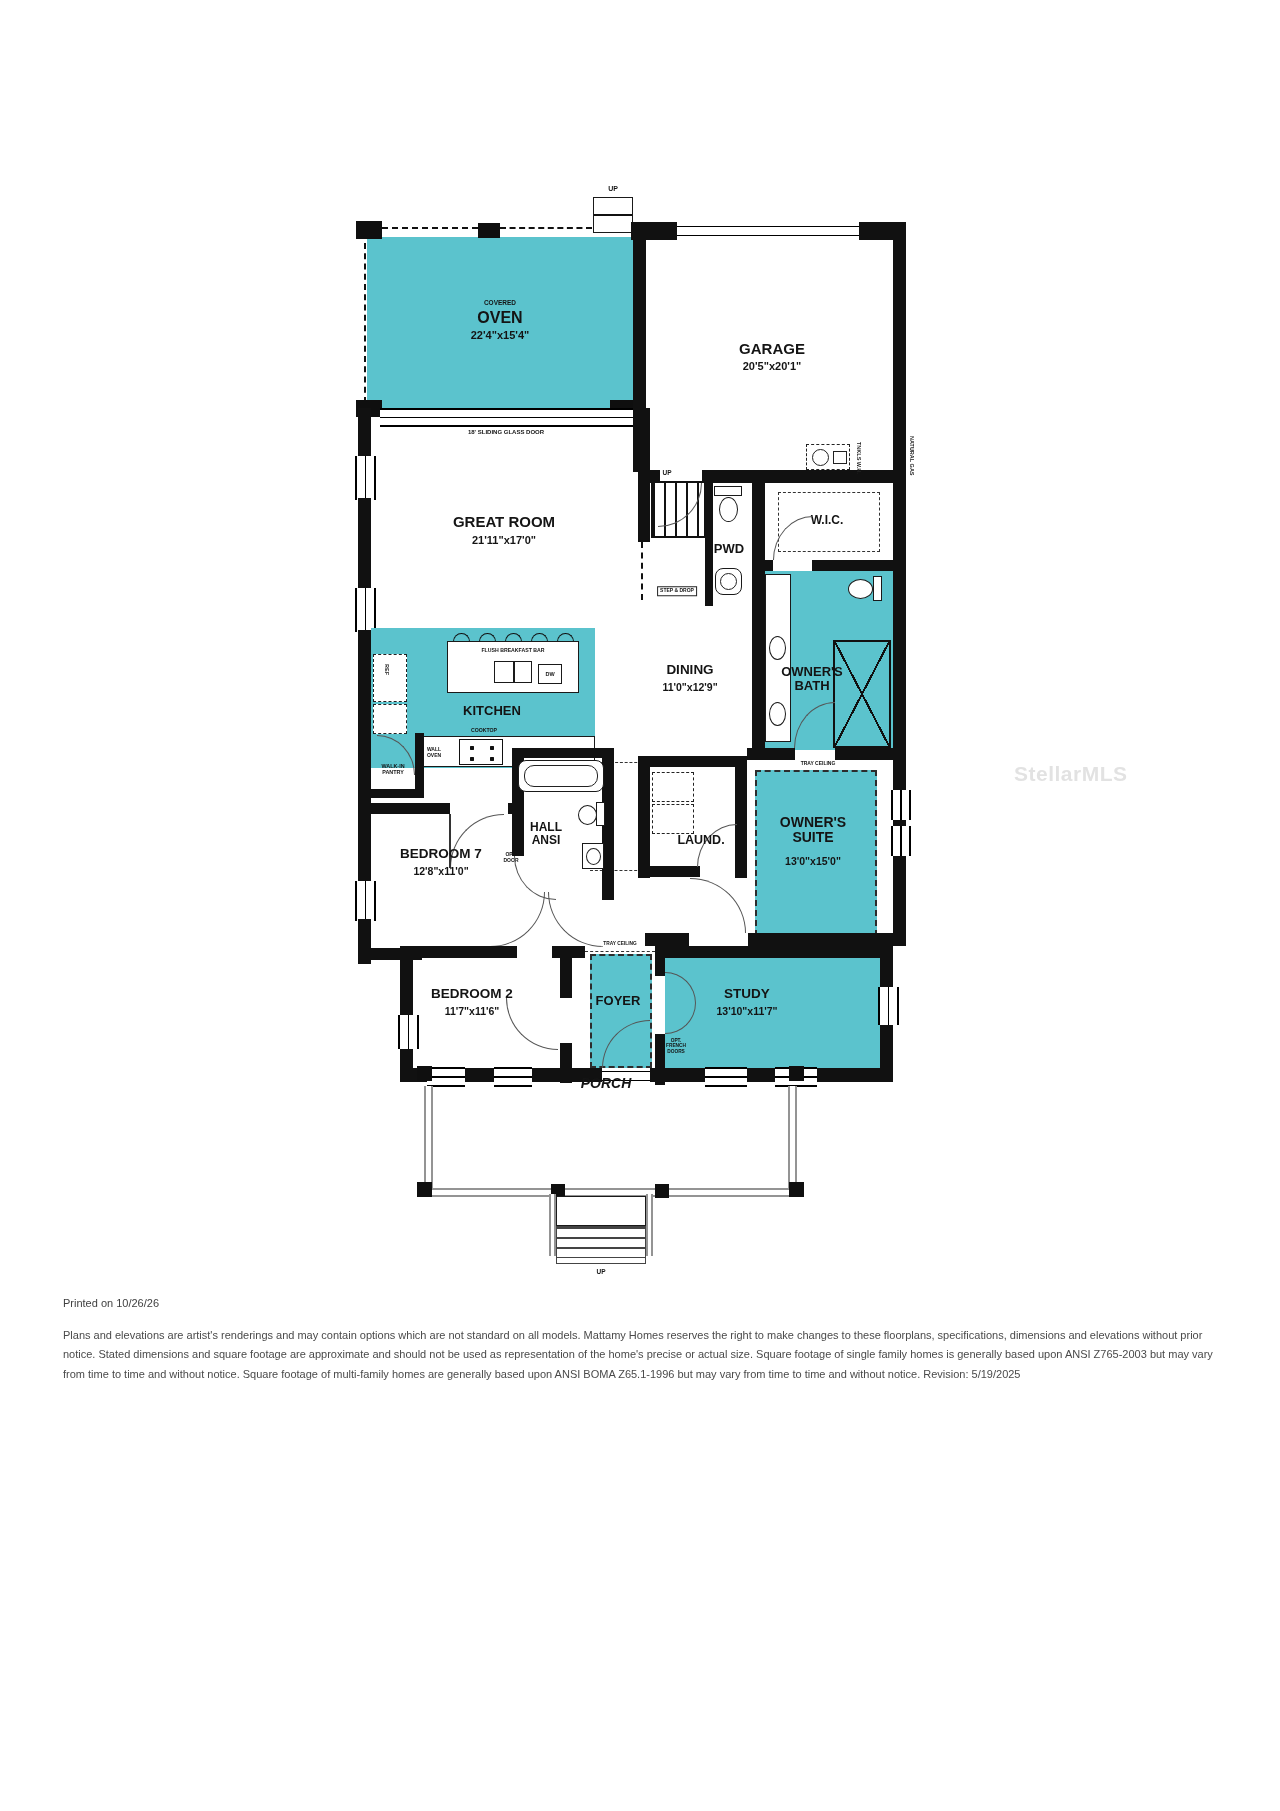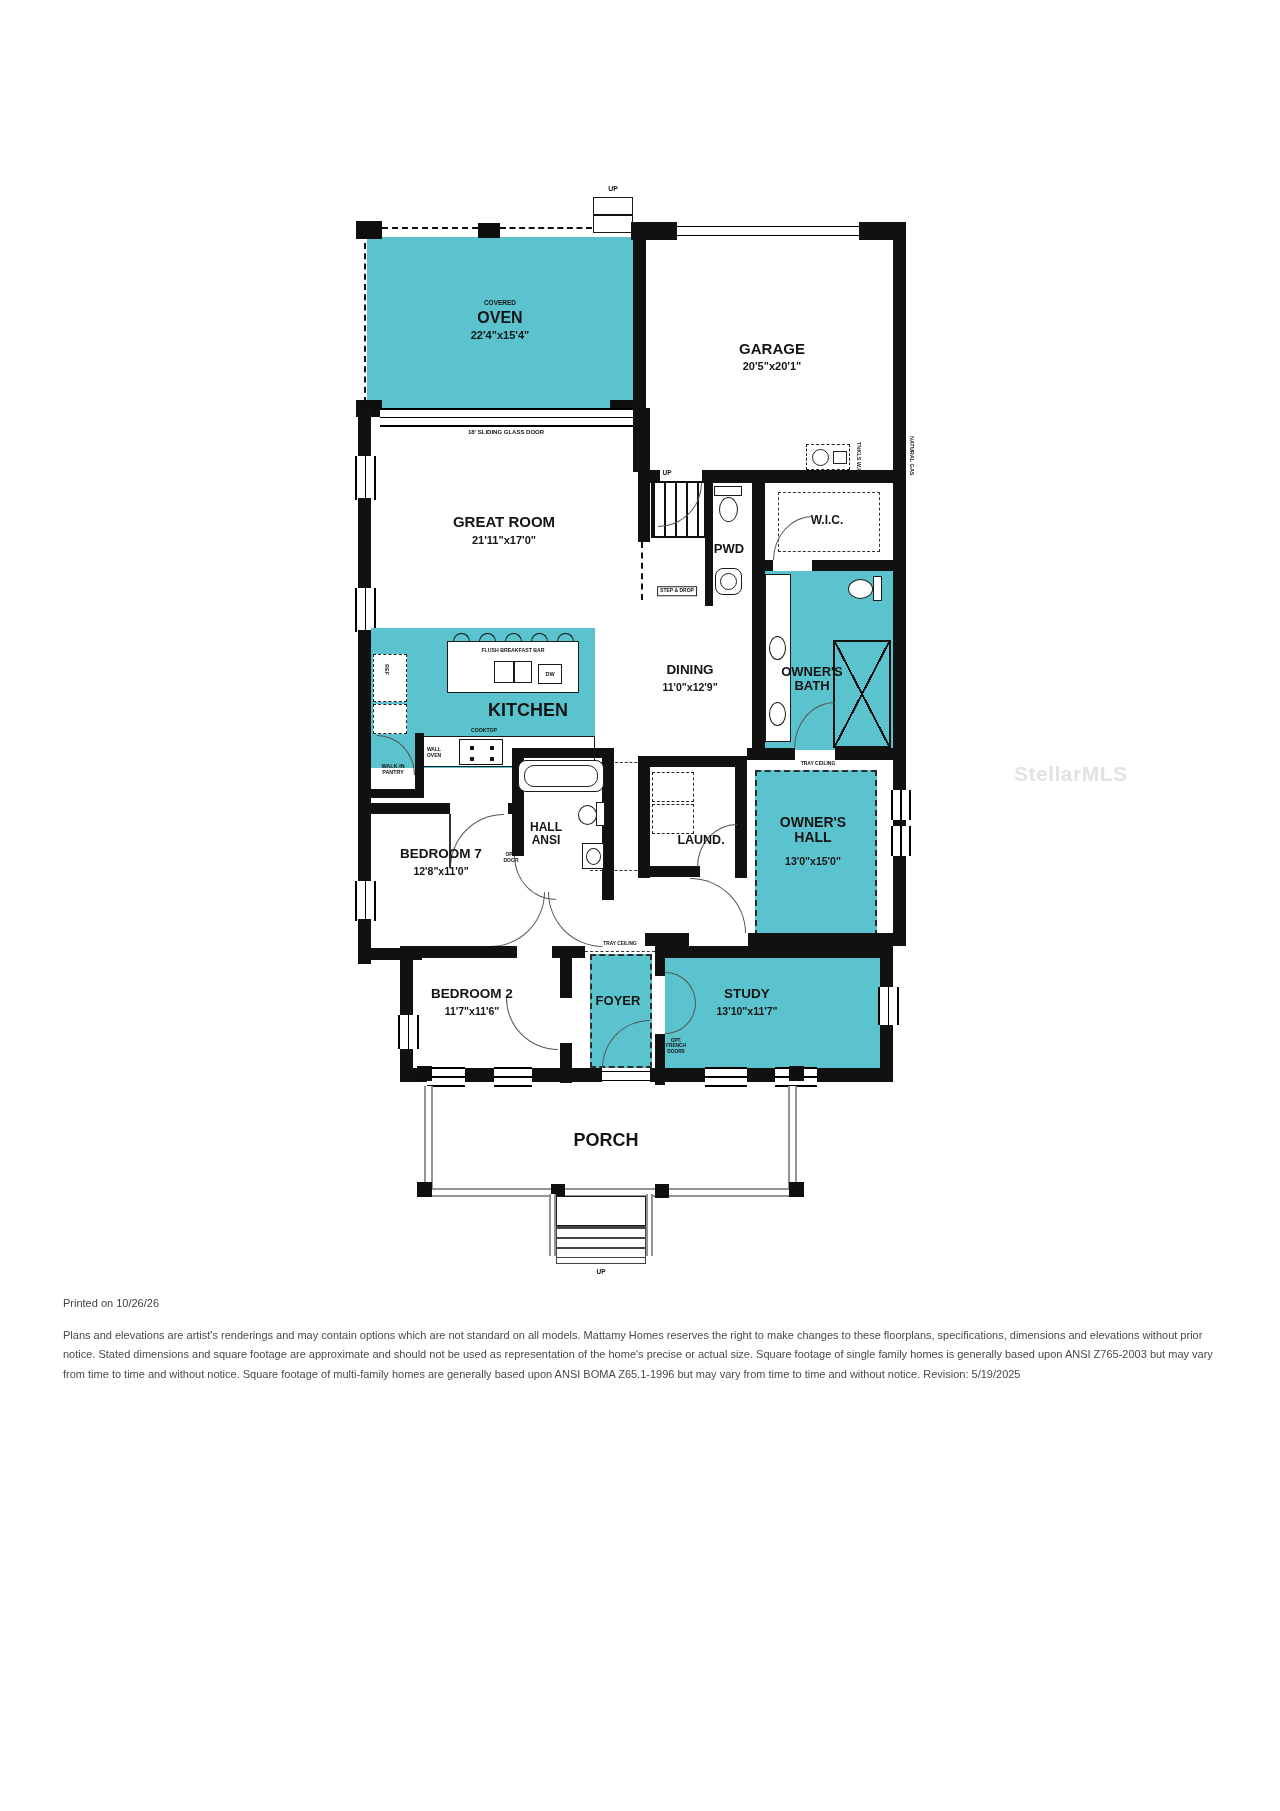--- a/index.html
+++ b/index.html
@@ -158,21 +158,21 @@
   <div class="fx" style="left:514px;top:661px;width:18px;height:22px;"></div>
   <div class="fx" style="left:538px;top:664px;width:24px;height:20px;"></div>
   <div class="lbl" style="left:550px;top:674px;font-size:5.5px;">DW</div>
   <div class="fx" style="left:415px;top:736px;width:180px;height:31px;"></div>
   <div class="burners" style="left:459px;top:739px;width:44px;height:26px;"></div>
   <div class="lbl" style="left:484px;top:731px;font-size:5.2px;background:#5bc3cd;padding:0 2px;">COOKTOP</div>
   <div class="lbl wrap" style="left:434px;top:752px;font-size:5px;width:24px;">WALL OVEN</div>
   <div class="wh-dash" style="left:373px;top:654px;width:34px;height:48px;"></div>
   <div class="vtext" style="left:384px;top:664px;font-size:5.5px;">REF</div>
   <div class="wh-dash" style="left:373px;top:704px;width:34px;height:30px;"></div>
-  <div class="lbl" style="left:528px;top:711px;font-size:18px;">KITCHEN</div>
+  <div class="lbl" style="left:492px;top:711px;font-size:13px;">KITCHEN</div>
 
   <div class="wall" style="left:415px;top:733px;width:9px;height:64px;"></div>
   <div class="wall" style="left:358px;top:789px;width:66px;height:9px;"></div>
   <div class="arc tr" style="left:377px;top:735px;width:38px;height:40px;"></div>
   <div class="lbl wrap" style="left:393px;top:770px;font-size:5.4px;width:32px;">WALK-IN PANTRY</div>
 
   <div class="wall" style="left:358px;top:803px;width:92px;height:11px;"></div>
   <div class="wall" style="left:508px;top:803px;width:10px;height:11px;"></div>
   <div class="arc tl" style="left:450px;top:814px;width:54px;height:54px;"></div>
   <div class="leaf" style="left:449px;top:814px;width:2px;height:54px;"></div>
@@ -200,21 +200,21 @@
   <div class="wall" style="left:638px;top:756px;width:12px;height:122px;"></div>
   <div class="wall" style="left:735px;top:756px;width:12px;height:122px;"></div>
   <div class="wall" style="left:638px;top:866px;width:62px;height:11px;"></div>
   <div class="arc tl" style="left:697px;top:824px;width:40px;height:43px;"></div>
   <div class="wh-dash" style="left:652px;top:772px;width:42px;height:30px;"></div>
   <div class="wh-dash" style="left:652px;top:804px;width:42px;height:30px;"></div>
   <div class="lbl" style="left:701px;top:841px;font-size:12.5px;">LAUND.</div>
 
   <div class="lbl" style="left:818px;top:764px;font-size:5px;">TRAY CEILING</div>
   <div class="teal-dash" style="left:755px;top:770px;width:118px;height:162px;"></div>
-  <div class="lbl wrap" style="left:813px;top:830px;font-size:14px;width:90px;">OWNER'S HALL</div>
+  <div class="lbl wrap" style="left:813px;top:830px;font-size:14px;width:90px;">OWNER'S SUITE</div>
   <div class="lbl" style="left:813px;top:862px;font-size:10.5px;">13'0"x15'0"</div>
   <div class="wall" style="left:645px;top:933px;width:44px;height:13px;"></div>
   <div class="wall" style="left:748px;top:933px;width:145px;height:13px;"></div>
   <div class="arc tr" style="left:690px;top:878px;width:56px;height:55px;"></div>
   <div class="wall" style="left:893px;top:484px;width:13px;height:306px;"></div>
   <div class="win-v" style="left:891px;top:790px;width:16px;height:30px;"></div>
   <div class="wall" style="left:893px;top:820px;width:13px;height:6px;"></div>
   <div class="win-v" style="left:891px;top:826px;width:16px;height:30px;"></div>
   <div class="wall" style="left:893px;top:856px;width:13px;height:90px;"></div>
 
@@ -262,21 +262,21 @@
 
   <div class="rail-v" style="left:424px;top:1086px;width:9px;height:106px;"></div>
   <div class="rail-v" style="left:788px;top:1086px;width:9px;height:106px;"></div>
   <div class="rail-h" style="left:424px;top:1188px;width:373px;height:9px;"></div>
   <div class="post" style="left:417px;top:1182px;width:15px;height:15px;"></div>
   <div class="post" style="left:551px;top:1184px;width:14px;height:14px;"></div>
   <div class="post" style="left:655px;top:1184px;width:14px;height:14px;"></div>
   <div class="post" style="left:789px;top:1182px;width:15px;height:15px;"></div>
   <div class="post" style="left:417px;top:1066px;width:15px;height:15px;"></div>
   <div class="post" style="left:789px;top:1066px;width:15px;height:15px;"></div>
-  <div class="lbl" style="left:606px;top:1141px;font-size:18px;">PORCH</div>
+  <div class="lbl" style="left:606px;top:1084px;font-size:14px;font-style:italic;">PORCH</div>
 
   <div class="rail-v" style="left:549px;top:1194px;width:7px;height:62px;"></div>
   <div class="rail-v" style="left:646px;top:1194px;width:7px;height:62px;"></div>
   <div class="fx" style="left:556px;top:1196px;width:90px;height:30px;"></div>
   <div class="steps" style="left:556px;top:1226px;width:90px;height:38px;"></div>
   <div class="lbl" style="left:601px;top:1272px;font-size:6.5px;">UP</div>
 
   <div class="watermark" style="left:1014px;top:762px;">StellarMLS</div>
 
   <div class="printed" style="left:63px;top:1297px;">Printed on 10/26/26</div>

